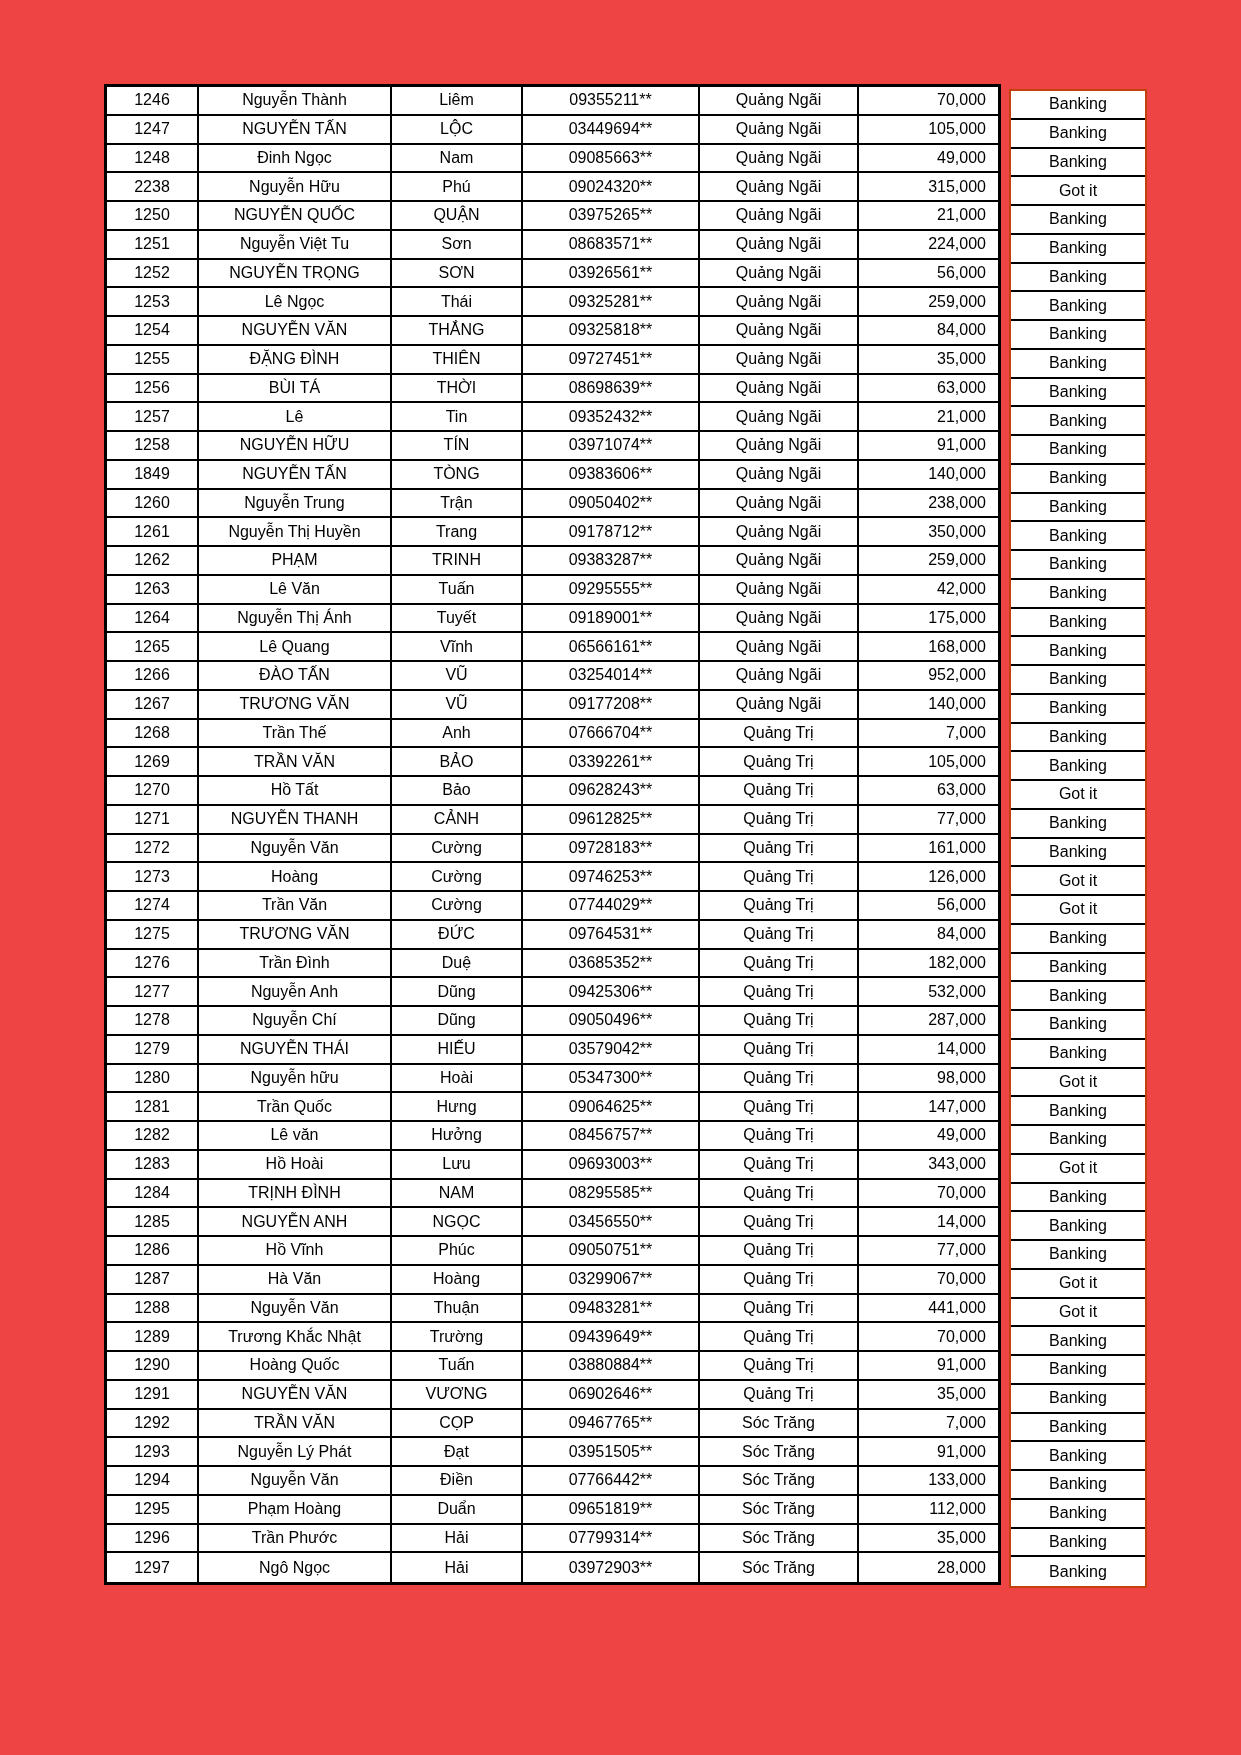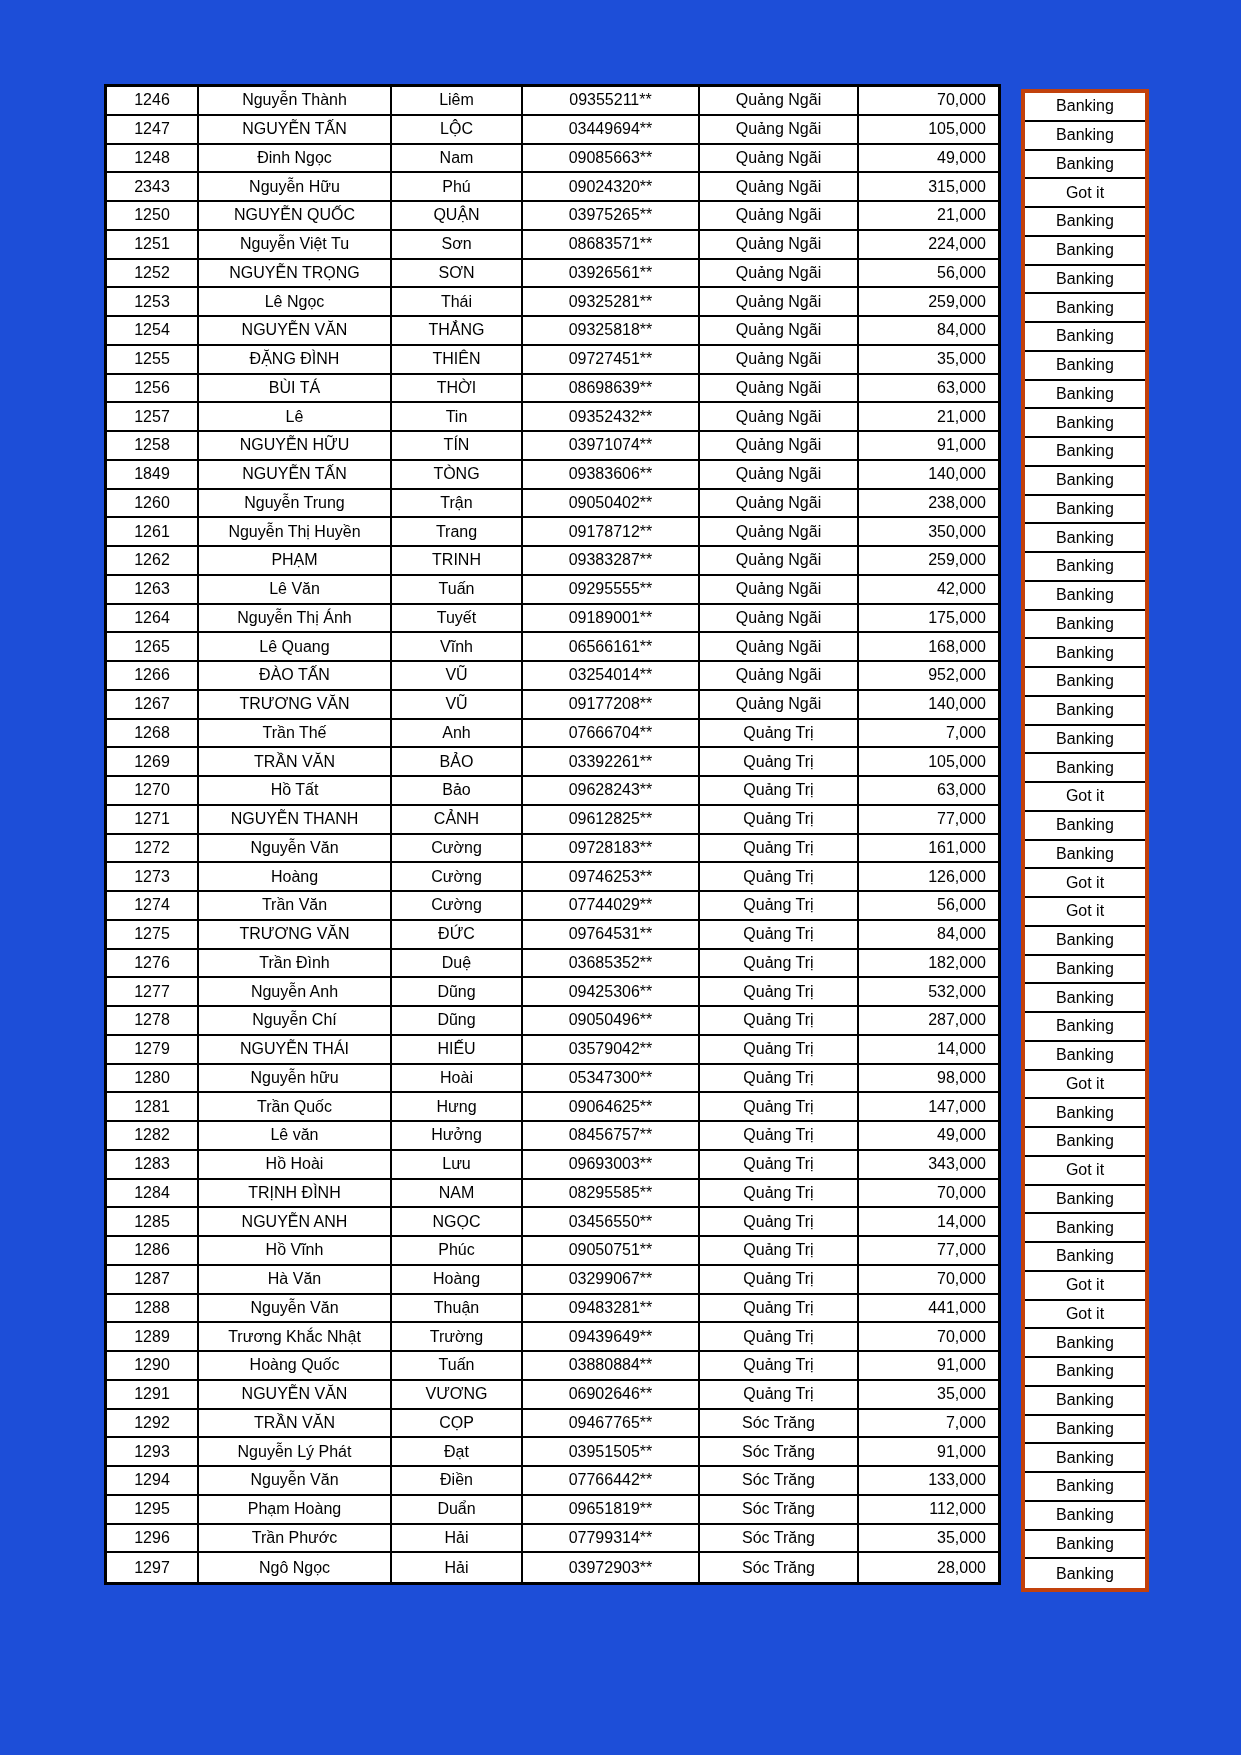--- a/index.html
+++ b/index.html
@@ -3,21 +3,21 @@
 <meta charset="utf-8">
 <style>
   * { box-sizing: border-box; margin: 0; padding: 0; }
   html, body { background: #ffffff; }
   body {
     width: 1241px; height: 1755px;
     position: relative;
     font-family: "Liberation Sans", "DejaVu Sans", sans-serif;
     color: #000000;
   }
-  .sheet { position: absolute; inset: 0; background: #1d4ed8; }
+  .sheet { position: absolute; inset: 0; background: #ef4444; }
   .tbl-wrap {
     position: absolute; left: 104px; top: 84px;
     display: flex; align-items: flex-start;
   }
   .main-tbl { border: 3px solid #000; background: #fff; }
   .row {
     display: grid;
     grid-template-columns: 92px 193px 131px 177px 159px 139px;
     height: 28.75px;
     border-bottom: 2px solid #000;
@@ -26,23 +26,23 @@
   .cell {
     height: 100%;
     border-right: 2px solid #000;
     display: flex; align-items: center; justify-content: center;
     font-size: 16px; line-height: 1;
     white-space: nowrap; overflow: hidden;
   }
   .cell:last-child { border-right: none; text-align: center; }
   .cell.amount { justify-content: flex-end; padding-right: 12px; }
   .status-col {
-    margin-left: 20px; margin-top: 5px;
-    border: 4px solid #c2410c;
-    width: 128px;
+    margin-left: 8px; margin-top: 5px;
+    border: 2px solid #c2410c;
+    width: 138px;
     background: #fff;
   }
   .status-cell {
     height: 28.75px;
     border-bottom: 2px solid #000;
     display: flex; align-items: center; justify-content: center;
     font-size: 16px; line-height: 1; white-space: nowrap;
   }
   .status-cell:last-child { border-bottom: none; }
 </style>
@@ -70,21 +70,21 @@
         </div>
         <div class="row">
           <div class="cell">1248</div>
           <div class="cell">Đinh Ngọc</div>
           <div class="cell">Nam</div>
           <div class="cell">09085663**</div>
           <div class="cell">Quảng Ngãi</div>
           <div class="cell amount">49,000</div>
         </div>
         <div class="row">
-          <div class="cell">2343</div>
+          <div class="cell">2238</div>
           <div class="cell">Nguyễn Hữu</div>
           <div class="cell">Phú</div>
           <div class="cell">09024320**</div>
           <div class="cell">Quảng Ngãi</div>
           <div class="cell amount">315,000</div>
         </div>
         <div class="row">
           <div class="cell">1250</div>
           <div class="cell">NGUYỄN QUỐC</div>
           <div class="cell">QUẬN</div>

